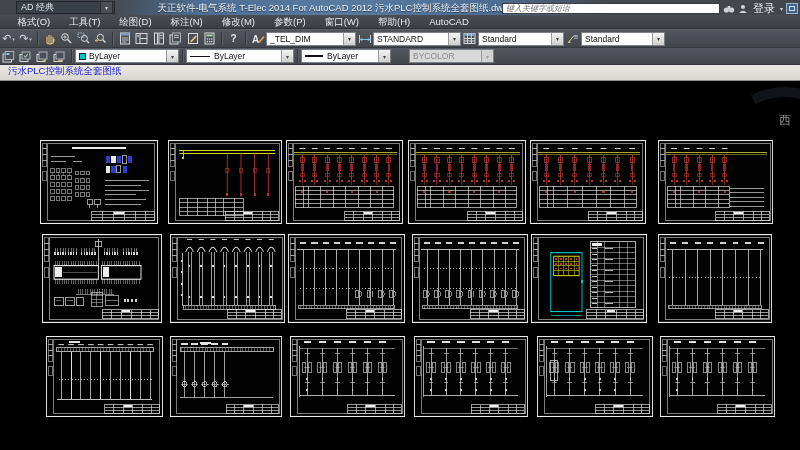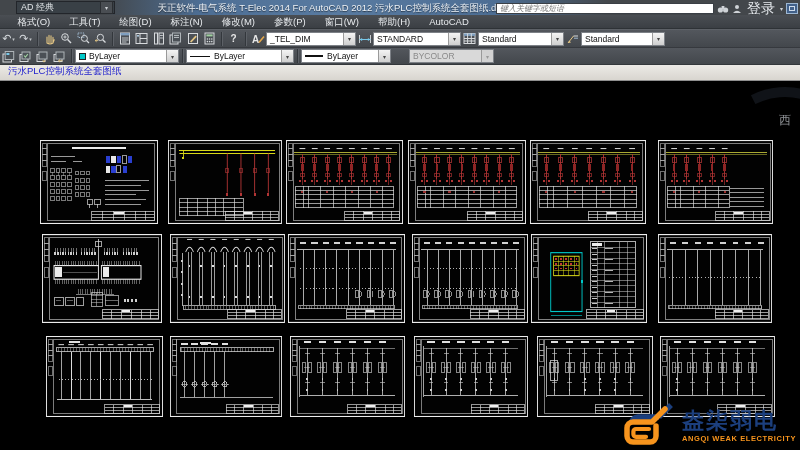--- a/index.html
+++ b/index.html
@@ -14,21 +14,21 @@
     border:1px solid #22252a;color:#dfe3e6;font-size:9px;display:flex;align-items:center;padding:0 4px;white-space:nowrap}
   .workspace .arr{margin-left:auto;font-size:6px;color:#cdd1d5}
   .ws-extra{position:absolute;left:100px;top:1px;width:13px;height:13px;background:#4a4e53;
     border:1px solid #2a2d31;color:#cdd1d5;font-size:6px;display:flex;align-items:center;justify-content:center}
   .title-text{position:absolute;left:118px;top:0;width:430px;height:15px;line-height:15px;text-align:center;
     color:#eef2f6;font-size:9.5px;white-space:nowrap;overflow:hidden;text-shadow:0 1px 1px rgba(0,0,0,.55)}
   .tb-right{position:absolute;right:2px;top:2px;height:13px;display:flex;align-items:center;gap:3px}
   .tsearch{width:218px;height:11px;background:#fff;border:1px solid #3a3f45;font-size:8px;font-style:italic;
     color:#777;padding:0 3px;outline:none}
   .tb-ic{display:flex;align-items:center;justify-content:center;height:13px}
-  .login{color:#e6eaee;font-size:14px;padding:0 2px;white-space:nowrap}
+  .login{color:#e6eaee;font-size:11px;padding:0 2px;white-space:nowrap}
   .tb-dd{color:#cdd1d5;font-size:6px}
   .infocenter-box{width:12px;height:11px;border:1px solid #9db7d2;background:#42618a;display:flex;align-items:center;justify-content:center}
   .infocenter-box i{display:block;width:6px;height:5px;border:1px solid #cfdcea}
 
   
   .menubar{position:absolute;top:15px;left:0;width:800px;height:14px;
     background:linear-gradient(#4a4e53,#3b3f44);border-bottom:1px solid #2e3236;
     display:flex;align-items:center;padding-left:8px}
   .menu-item{color:#e8ebee;font-size:9.5px;padding:0 9.5px;height:14px;line-height:14px;white-space:nowrap;cursor:default}
 
@@ -2070,26 +2070,15 @@
             <line x1="57.956" y1="52.6" x2="57.956" y2="59.2" stroke="#dcdcdc" stroke-width="0.55"></line>
             <line x1="65.912" y1="52.6" x2="65.912" y2="59.2" stroke="#dcdcdc" stroke-width="0.55"></line>
             <line x1="74.336" y1="52.6" x2="74.336" y2="59.2" stroke="#dcdcdc" stroke-width="0.55"></line>
             <line x1="82.75999999999999" y1="52.6" x2="82.75999999999999" y2="59.2" stroke="#dcdcdc" stroke-width="0.55"></line>
             <line x1="90.24799999999999" y1="52.6" x2="90.24799999999999" y2="59.2" stroke="#dcdcdc" stroke-width="0.55"></line>
             <rect x="66.512" y="53" width="7.223999999999999" height="1.5" fill="#efefef"></rect>
           </svg>
         </div>
       </div>
     <div class="side-label">西</div>
-    <div class="watermark">
-      <svg width="58" height="46" viewBox="0 0 58 46">
-        <path d="M52 2 L40 14 M40 14 H19 a6.5 6.5 0 0 0 -6.5 6.5 v0 0" stroke="#1c3f7d" stroke-width="5.5" fill="none" stroke-linejoin="round"></path>
-        <path d="M46 6 L33 19 H14 a6 6 0 0 0 -6 6 v8 a6 6 0 0 0 6 6 h17 a6 6 0 0 0 6 -6 V23" stroke="#f7941d" stroke-width="5.5" fill="none" stroke-linejoin="round" stroke-linecap="round"></path>
-        <path d="M30 26 h-13 a2.6 2.6 0 0 0 -2.6 2.6 v2.6 a2.6 2.6 0 0 0 2.6 2.6 h10" stroke="#f7941d" stroke-width="4.2" fill="none" stroke-linejoin="round" stroke-linecap="round"></path>
-      </svg>
-      <div class="wm-text">
-        <span class="cn">盎柒弱电</span>
-        <span class="en">ANGQI WEAK ELECTRICITY</span>
-      </div>
-    </div>
   </div>
 
 </div>
 
 </body></html>

